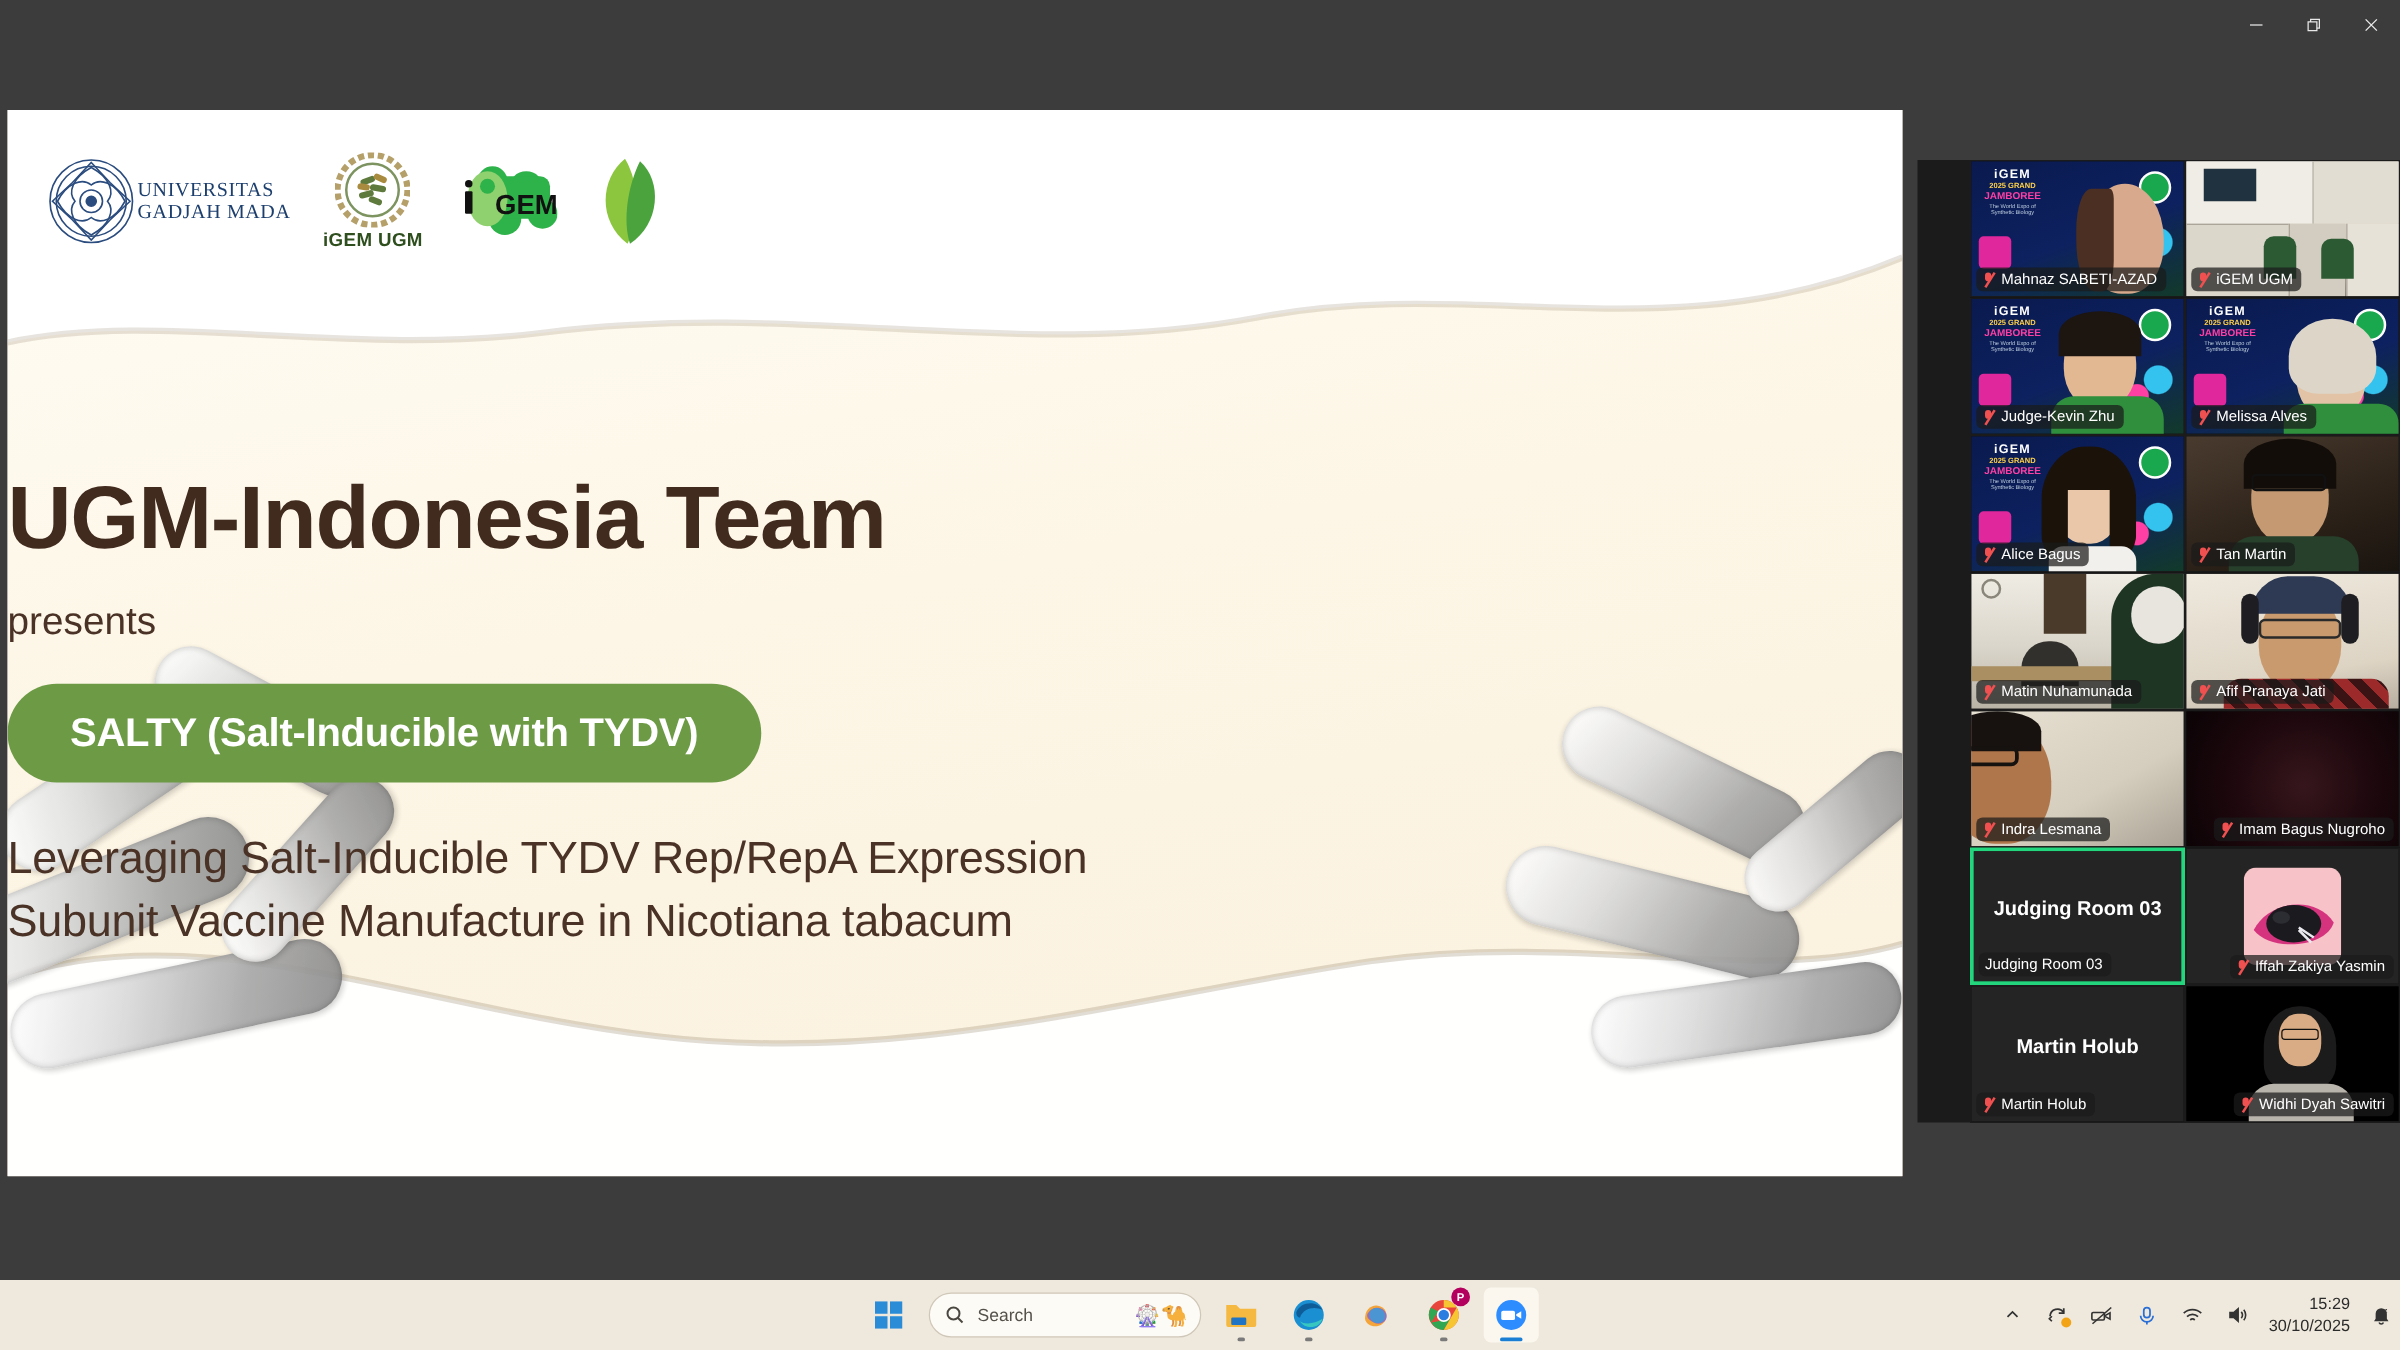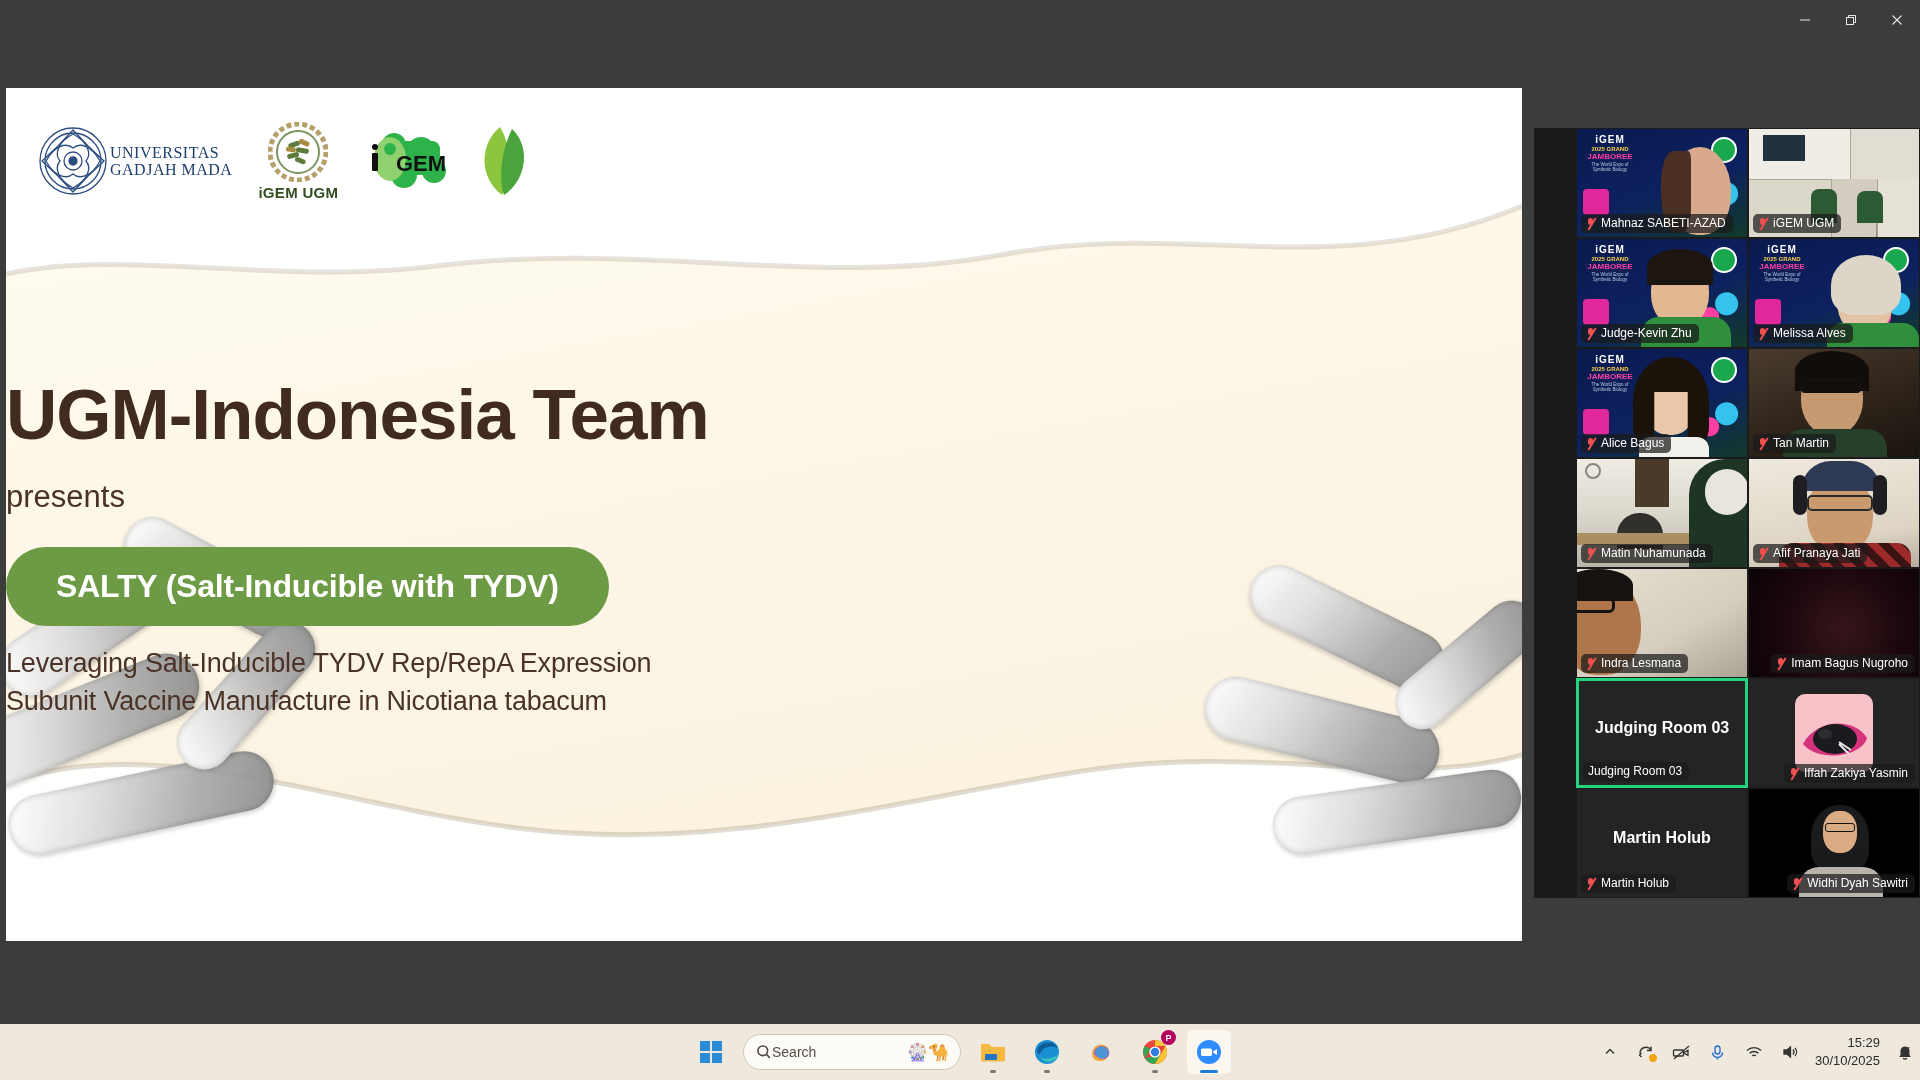--- a/index.html
+++ b/index.html
@@ -92,22 +92,22 @@
     display: inline-block;
     margin-top: 32px;
     background: #6d9a44;
     color: #ffffff;
     font-size: 32px; font-weight: bold;
     padding: 21px 50px;
     border-radius: 52px;
     letter-spacing: -.2px;
   }
   #slide-subtitle {
-    margin-top: 18px;
-    font-size: 27px; color: #4a3326; line-height: 1.42;
+    margin-top: 34px;
+    font-size: 36px; color: #4a3326; line-height: 1.42;
     letter-spacing: -.2px;
   }
 
   
   #filmstrip {
     position: absolute;
     left: 1534px; top: 128px;
     width: 386px; height: 770px;
     background: #1b1b1b;
   }
@@ -209,21 +209,21 @@
     display: flex; align-items: center; justify-content: center;
     border-radius: 6px; position: relative;
   }
   .tb-icon.activeapp { background: #fbf7ef; }
   .tb-dot {
     position: absolute; bottom: 1px; left: 50%; transform: translateX(-50%);
     width: 6px; height: 3px; border-radius: 2px; background: #7a7a7a;
   }
   .tb-dot.wide { width: 18px; background: #1a7fd4; height: 3px; }
   #search-pill {
-    display: flex; align-items: center; 
+    display: flex; align-items: center; gap: 10px;
     width: 218px; height: 36px;
     background: #fdfbf6; border: 1px solid #cfc7b8;
     border-radius: 18px; padding: 0 10px 0 12px;
   }
   #search-pill .txt { color: #54504a; font-size: 14px; flex: 1; }
   #tray {
     position: absolute; right: 0; top: 0; height: 56px;
     display: flex; align-items: center; gap: 14px; padding-right: 4px;
   }
   #clock { text-align: right; font-size: 13px; color: #2b2b2b; line-height: 1.35; }

